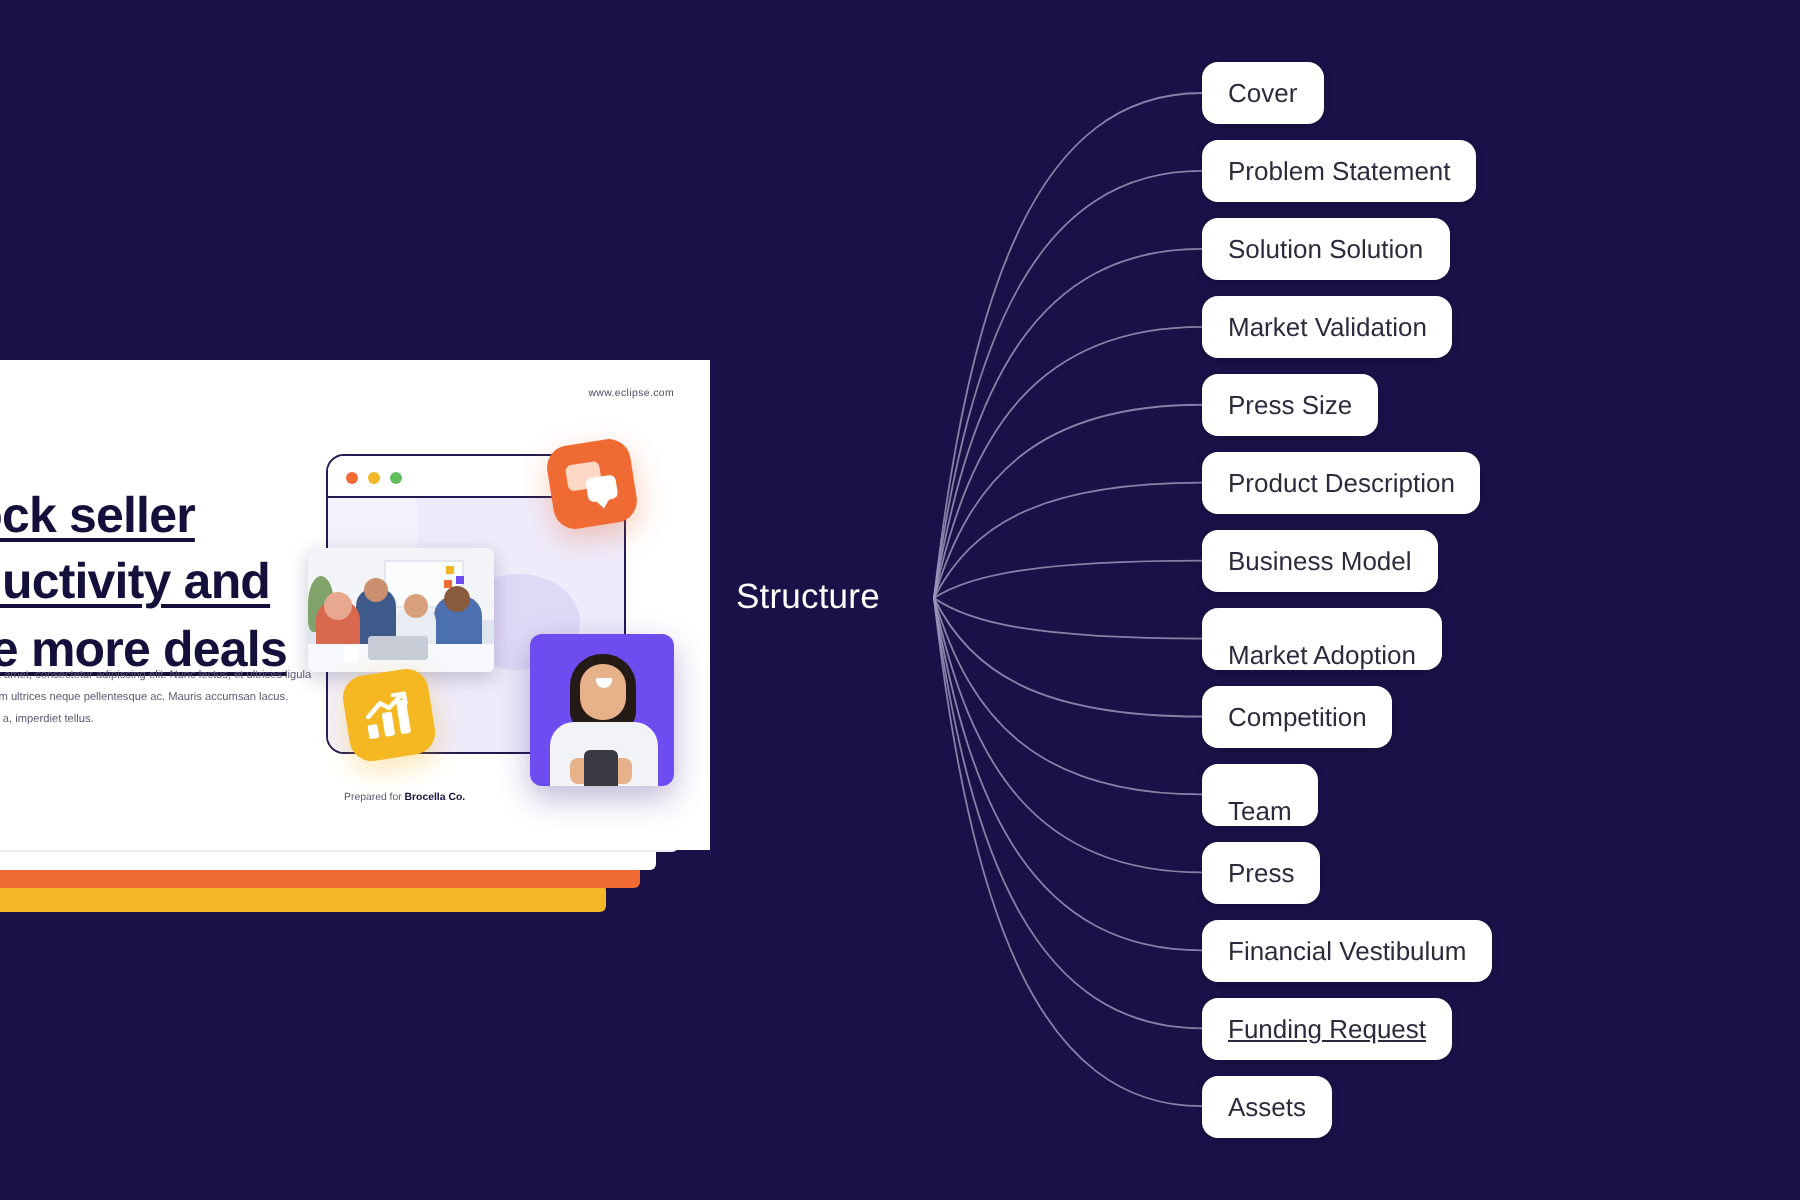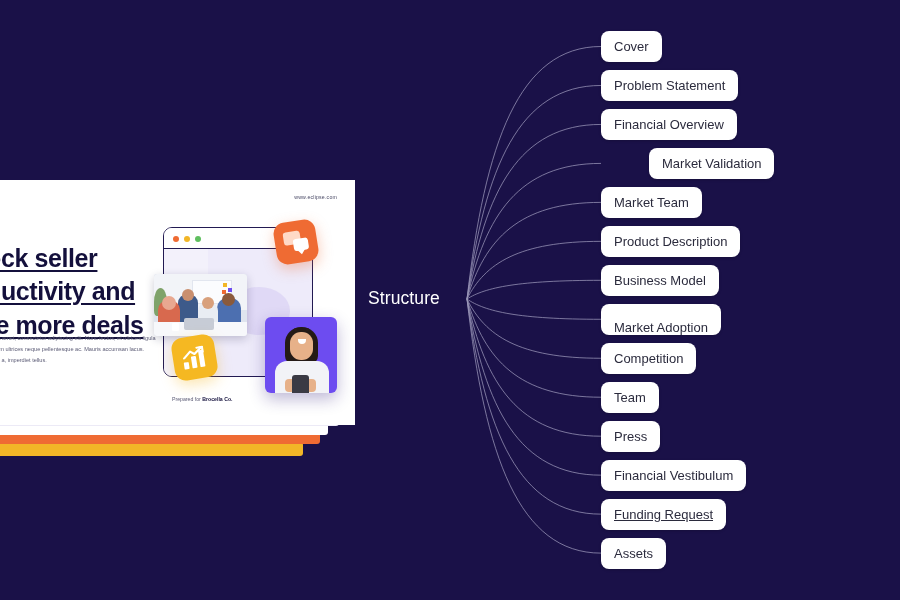--- a/index.html
+++ b/index.html
@@ -428,41 +428,41 @@
     </svg>
 
   <div id="nodes">
       <div class="node" style="top: 31px;">
         <span>Cover</span>
       </div>
       <div class="node" style="top: 69.97px;">
         <span>Problem Statement</span>
       </div>
       <div class="node" style="top: 108.94px;">
-        <span>Financial Overview</span>
-      </div>
-      <div class="node" style="top: 147.91px; margin-left: 48px;">
+        <span>Solution Solution</span>
+      </div>
+      <div class="node" style="top: 147.91px;">
         <span>Market Validation</span>
       </div>
       <div class="node" style="top: 186.88px;">
-        <span>Market Team</span>
+        <span>Press Size</span>
       </div>
       <div class="node" style="top: 225.85px;">
         <span>Product Description</span>
       </div>
       <div class="node" style="top: 264.82px;">
         <span>Business Model</span>
       </div>
       <div class="node" style="top: 303.79px; align-items: flex-end;">
         <span>Market Adoption</span>
       </div>
       <div class="node" style="top: 342.76px;">
         <span>Competition</span>
       </div>
-      <div class="node" style="top: 381.73px;">
+      <div class="node" style="top: 381.73px; align-items: flex-end;">
         <span>Team</span>
       </div>
       <div class="node" style="top: 420.7px;">
         <span>Press</span>
       </div>
       <div class="node" style="top: 459.67px;">
         <span>Financial Vestibulum</span>
       </div>
       <div class="node" style="top: 498.64px; text-decoration: underline;">
         <span>Funding Request</span>

